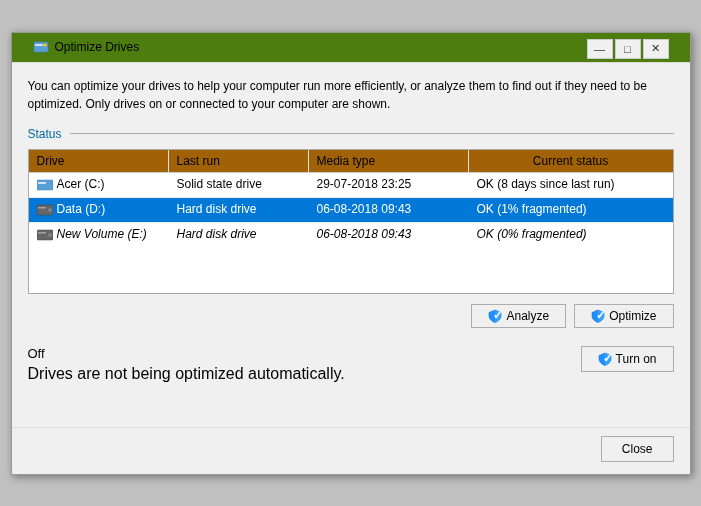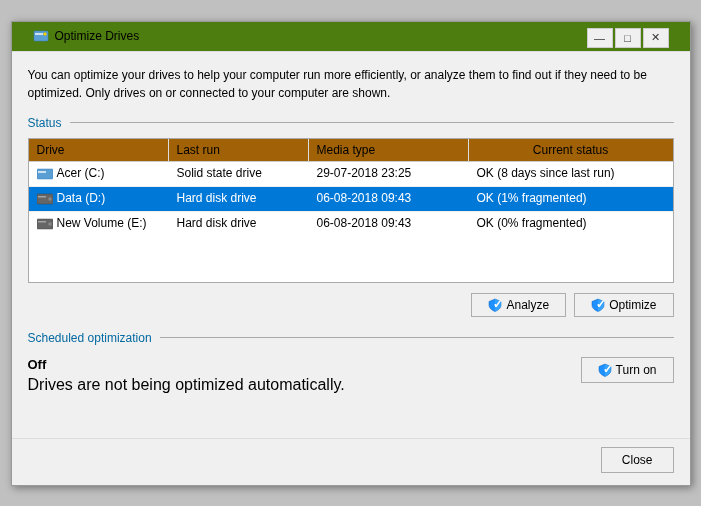--- a/index.html
+++ b/index.html
@@ -130,20 +130,21 @@
     }
 
     .table-row {
       display: grid;
       grid-template-columns: 140px 140px 160px 1fr;
       border-bottom: 1px solid #eee;
     }
 
     .table-row:last-child {
       border-bottom: none;
+      font-style: italic;
     }
 
     .table-row.selected {
       background: #0078d7;
       color: white;
     }
 
     .table-cell {
       padding: 4px 8px;
       font-size: 12px;
@@ -198,21 +199,21 @@
       align-items: flex-start;
       padding: 4px 0;
     }
 
     .scheduled-info {
       flex: 1;
     }
 
     .scheduled-status {
       font-size: 13px;
-      font-weight: bold;
+      font-weight: normal;
       color: #000;
       margin-bottom: 4px;
     }
 
     .scheduled-desc {
       font-size: 16px;
       color: #000;
     }
 
     .turn-on-btn {
@@ -338,24 +339,20 @@
         <svg class="shield-icon-small" viewBox="0 0 14 14" xmlns="http://www.w3.org/2000/svg">
           <path d="M7 1 L13 3.5 L13 7 C13 10 10 12.5 7 13.5 C4 12.5 1 10 1 7 L1 3.5 Z" fill="#1e90ff" stroke="#0060c0" stroke-width="0.5"></path>
           <path d="M7 1 L13 3.5 L13 7 C13 10 10 12.5 7 13.5" fill="#4db8ff" opacity="0.5"></path>
           <text x="5" y="10" font-size="7" fill="white" font-weight="bold">✓</text>
         </svg>
         <span>Optimize</span>
       </button>
     </div>
 
     <div class="scheduled-section">
-      <div class="section-header">
-        <span class="section-label">Scheduled optimization</span>
-        <div class="section-line"></div>
-      </div>
       <div class="scheduled-content">
         <div class="scheduled-info">
           <div class="scheduled-status">Off</div>
           <div class="scheduled-desc">Drives are not being optimized automatically.</div>
         </div>
         <button class="turn-on-btn">
           <svg class="shield-icon-small" viewBox="0 0 14 14" xmlns="http://www.w3.org/2000/svg">
             <path d="M7 1 L13 3.5 L13 7 C13 10 10 12.5 7 13.5 C4 12.5 1 10 1 7 L1 3.5 Z" fill="#1e90ff" stroke="#0060c0" stroke-width="0.5"></path>
             <path d="M7 1 L13 3.5 L13 7 C13 10 10 12.5 7 13.5" fill="#4db8ff" opacity="0.5"></path>
             <text x="5" y="10" font-size="7" fill="white" font-weight="bold">✓</text>

